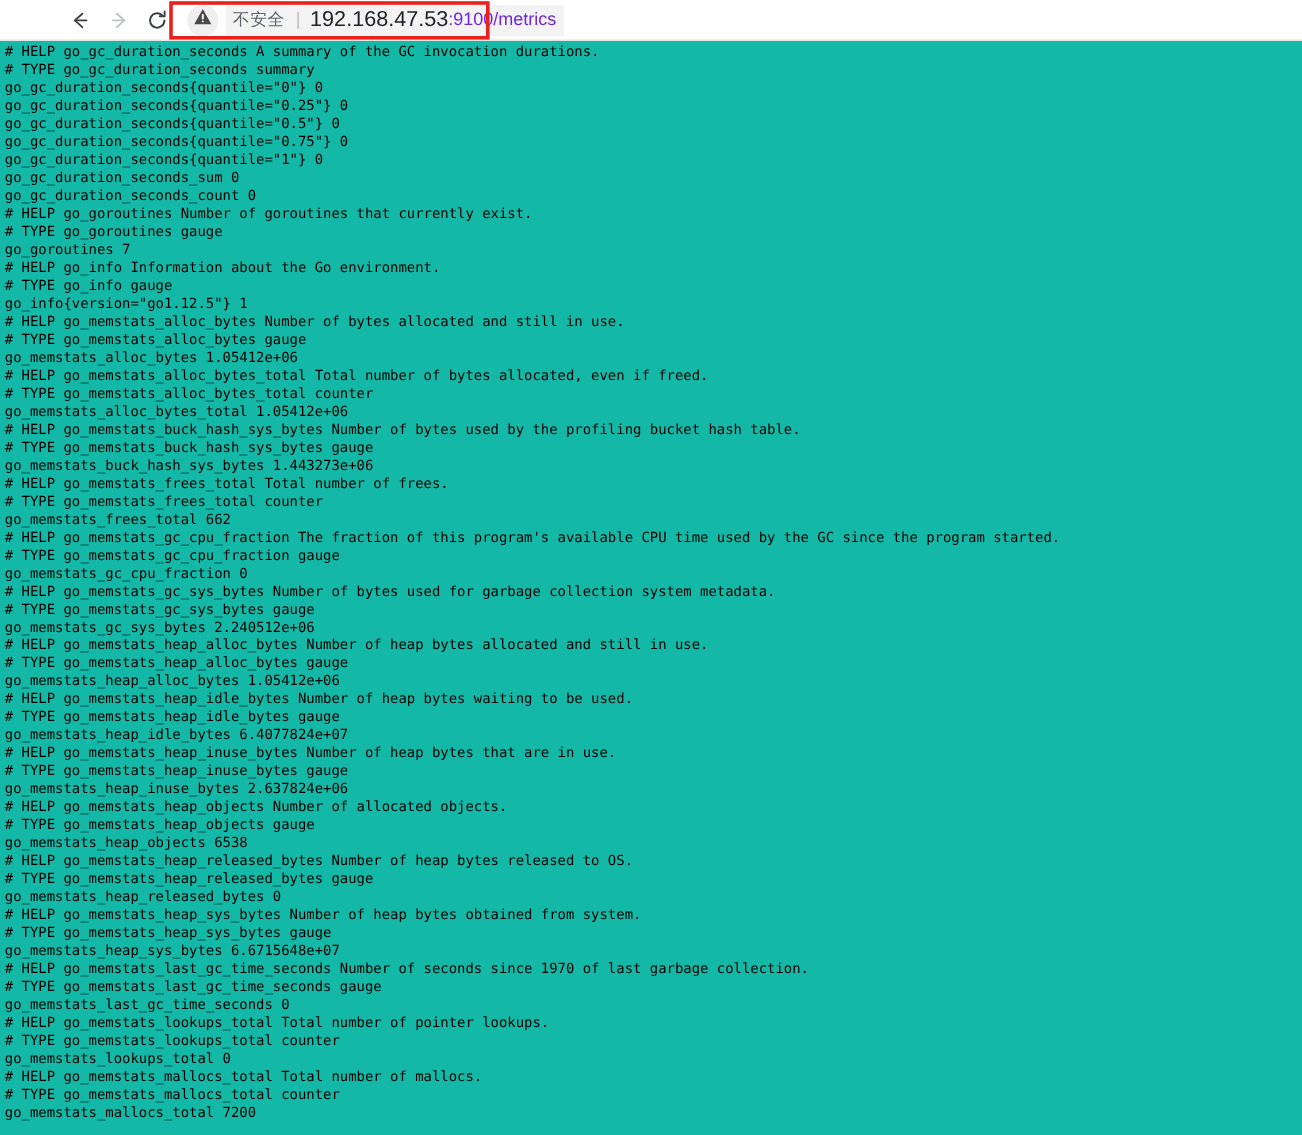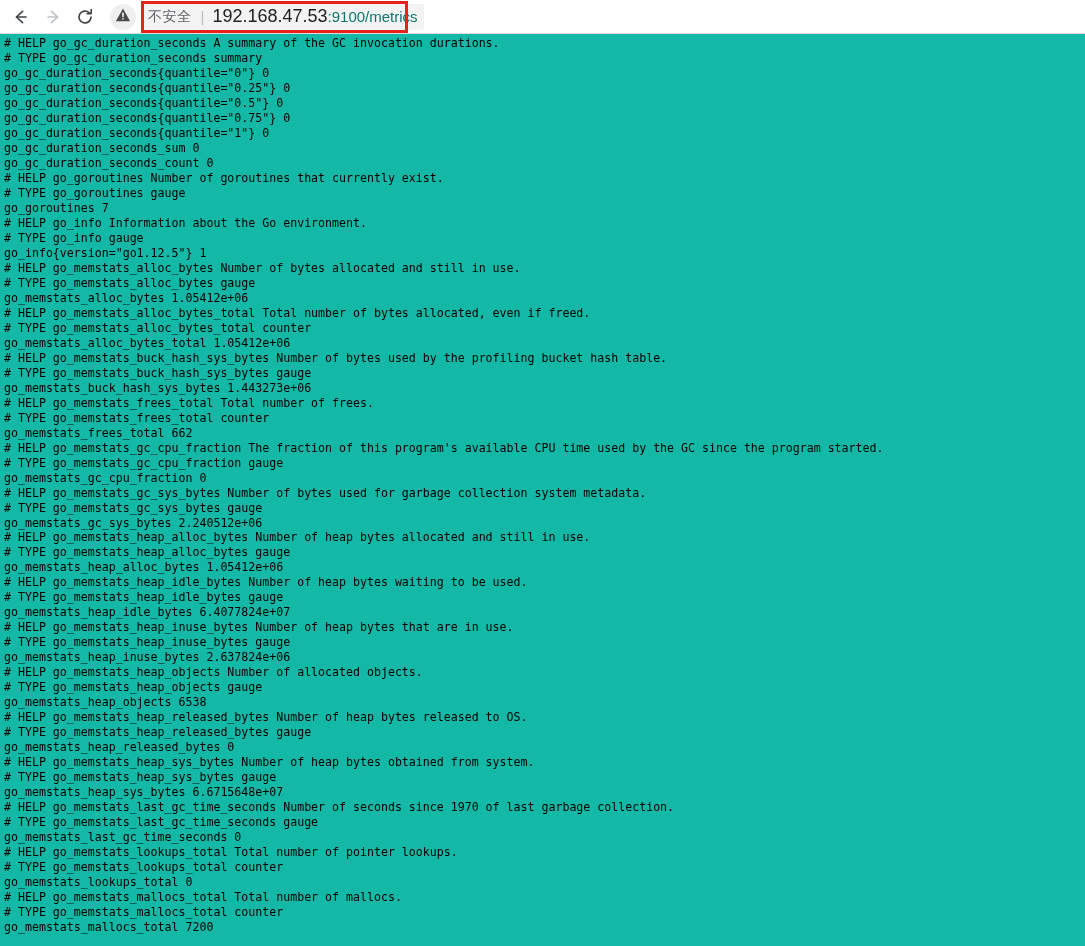--- a/index.html
+++ b/index.html
@@ -17,20 +17,21 @@
 
   
   #browser-toolbar {
     position: relative;
     height: 34px;
     background: #ffffff;
     border-bottom: 1px solid #dcdcdc;
     display: flex;
     align-items: center;
     box-sizing: border-box;
+    padding-left: 46px;
   }
 
   .nav-btn {
     width: 30px;
     height: 30px;
     display: flex;
     align-items: center;
     justify-content: center;
     flex: 0 0 auto;
     background: transparent;
@@ -97,21 +98,21 @@
     color: #bdbdbd;
     margin: 0 8px 0 9px;
     font-size: 15px;
     line-height: 1;
   }
   #url-host {
     color: #202124;
     font-size: 18px;
   }
   #url-rest {
-    color: #0f766e;
+    color: #6d28d9;
     font-size: 15px;
     text-align: center;
   }
 
   
   #annotation-box {
     position: absolute;
     left: 141px;
     top: 1px;
     width: 267px;

